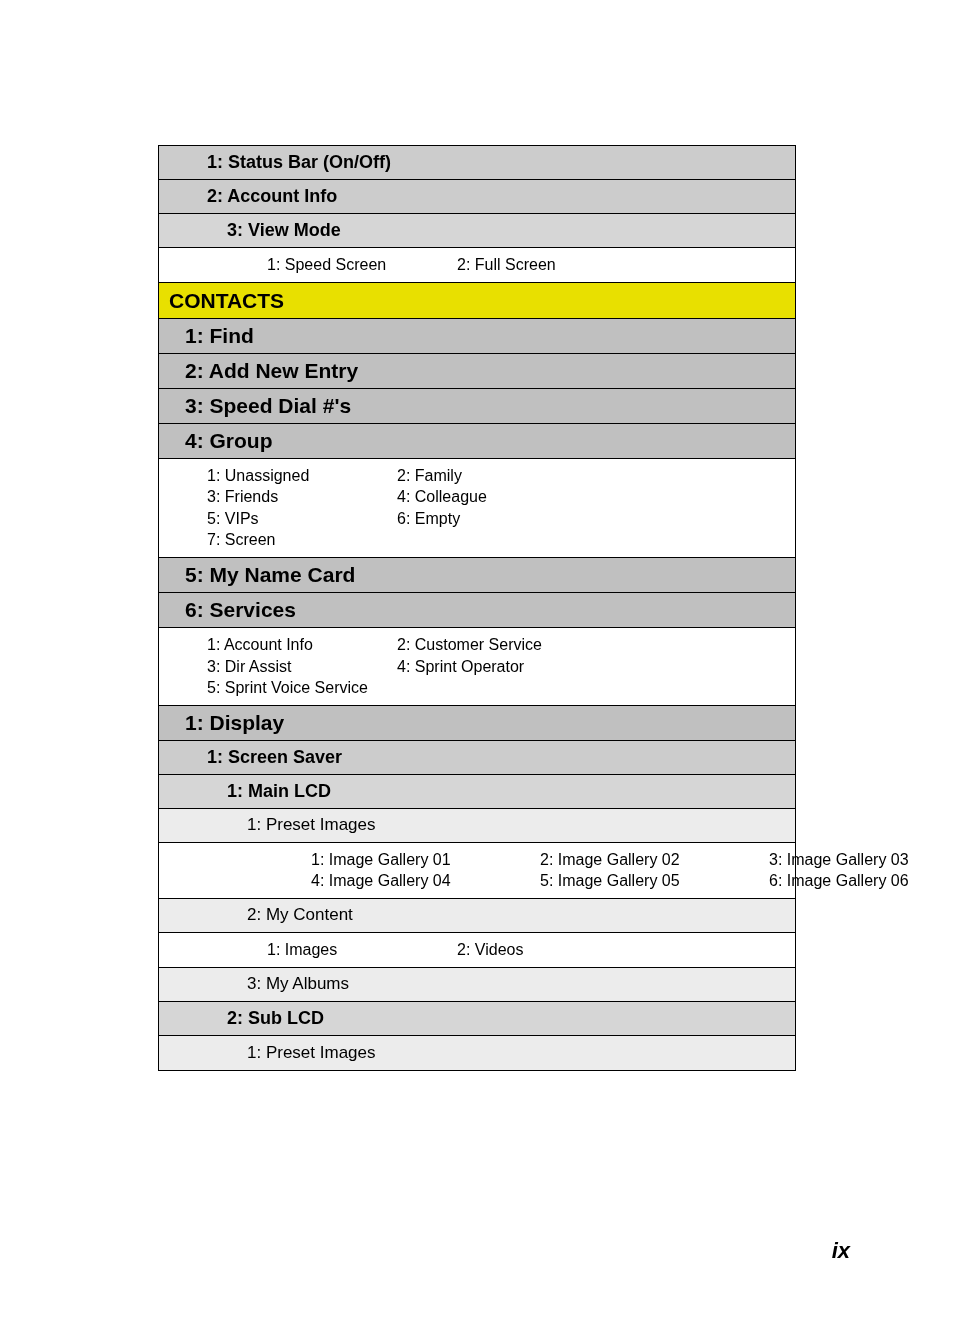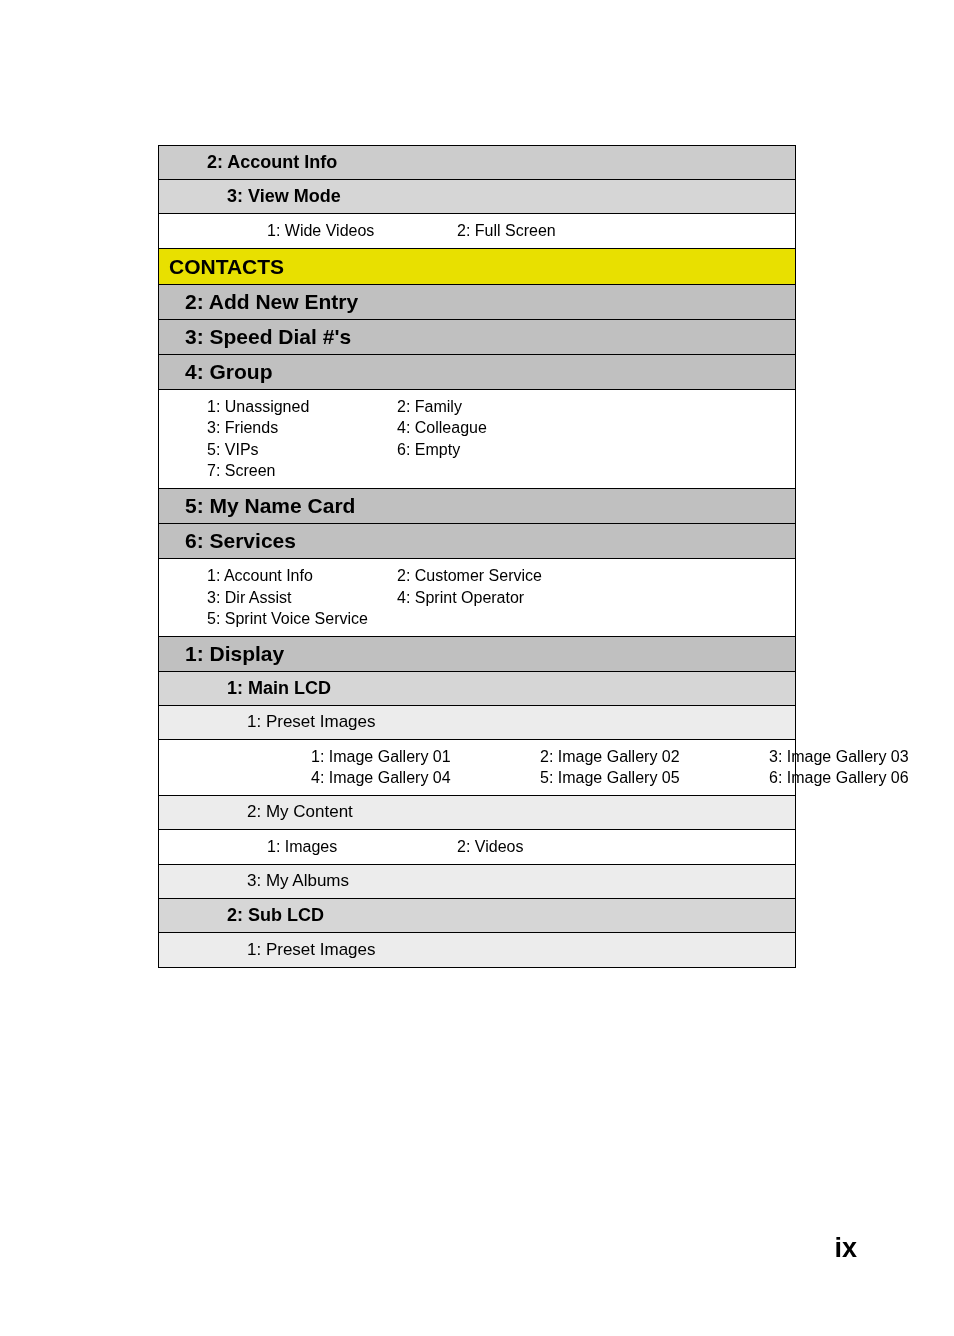--- a/index.html
+++ b/index.html
@@ -62,47 +62,54 @@
     font-size: 16px;
     line-height: 1.35;
   }
   .col-3 .col { flex: 0 0 185px; margin-left: 44px; }
   .pad-items-a { padding-left: 48px; }
   .pad-items-e { padding-left: 108px; }
 
   .page-num {
     position: absolute;
     bottom: 72px;
-    right: 97px;
+    right: 104px;
     font-weight: 700;
-    font-size: 27px;
+    font-size: 22px;
+    font-style: italic;
   }
 </style>
 </head>
 <body>
 
 <div class="page">
   <div class="menu-table">
 
     <div class="row lvl1 pad-a">
+        <span>1: Status Bar (On/Off)</span>
+      </div>
+    <div class="row lvl1 pad-a">
         <span>2: Account Info</span>
       </div>
     <div class="row lvl2 pad-c">
         <span>3: View Mode</span>
       </div>
 
     <div class="row white items-row">
       <div class="cols pad-items-e">
-        <div class="col"><span>1: Wide Videos</span></div>
+        <div class="col"><span>1: Speed Screen</span></div>
         <div class="col"><span>2: Full Screen</span></div>
       </div>
     </div>
 
     <div class="row section-header">
         <span>CONTACTS</span>
+      </div>
+    <div class="row lvl0 pad-b">
+        <span>1: Find</span>
       </div>
     <div class="row lvl0 pad-b">
         <span>2: Add New Entry</span>
       </div>
     <div class="row lvl0 pad-b">
         <span>3: Speed Dial #'s</span>
       </div>
     <div class="row lvl0 pad-b">
         <span>4: Group</span>
       </div>
@@ -140,20 +147,23 @@
         <div class="col">
           <div>2: Customer Service</div>
           <div>4: Sprint Operator</div>
         </div>
       </div>
     </div>
 
     <div class="row lvl0 pad-b">
         <span>1: Display</span>
       </div>
+    <div class="row lvl1 pad-a">
+        <span>1: Screen Saver</span>
+      </div>
     <div class="row lvl2 pad-c">
         <span>1: Main LCD</span>
       </div>
     <div class="row lvl4 pad-d">
         <span>1: Preset Images</span>
       </div>
 
     <div class="row white items-row">
       <div class="cols col-3 pad-items-e">
         <div class="col">

